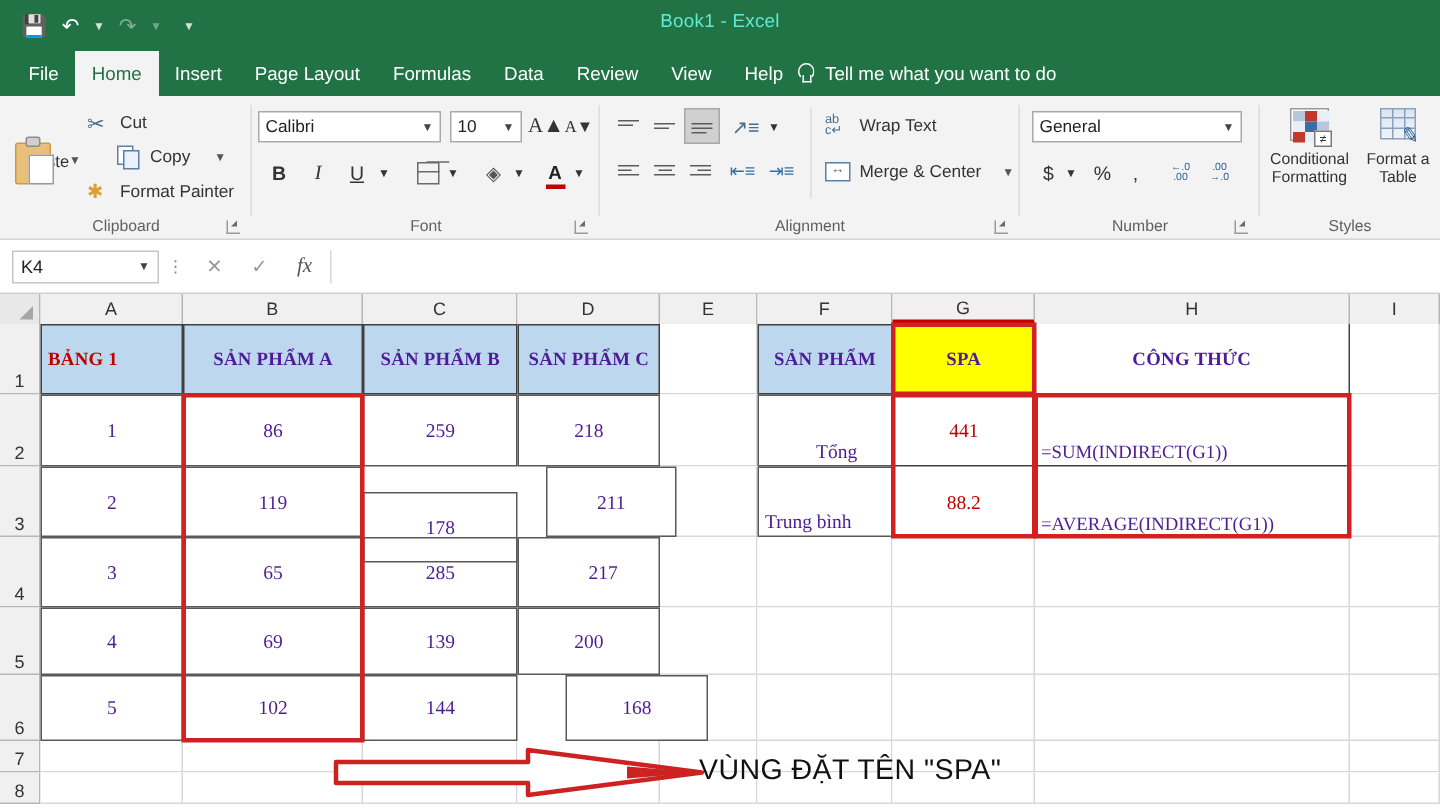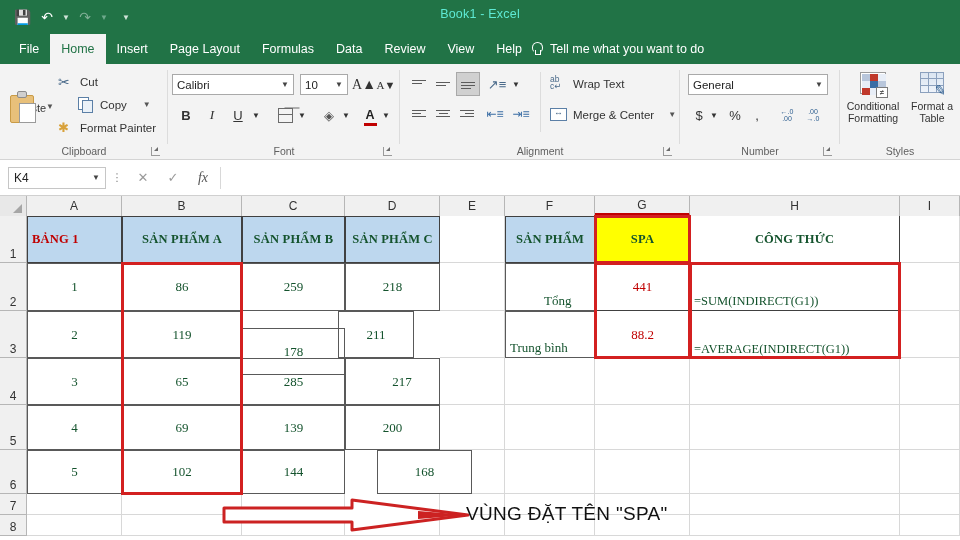--- a/index.html
+++ b/index.html
@@ -237,21 +237,21 @@
     border-bottom: 1px solid #b6b6b6; border-right: 1px solid #b6b6b6;
     display: flex; align-items: flex-end; justify-content: center;
     font-size: 12px; color: #333; padding-bottom: 1px;
   }
   .gridcell {
     position: absolute; background: #fff;
     border-right: 1px solid #d8d8d8; border-bottom: 1px solid #d8d8d8;
   }
   .cell {
     position: absolute; display: flex; align-items: center; overflow: hidden;
-    font-family: "Liberation Serif", serif; font-size: 13px; color: #14532d;
+    font-family: "Liberation Serif", serif; font-size: 13px; color: #4c1d95;
   }
   .cell.center { justify-content: center; }
   .cell.left { justify-content: flex-start; padding-left: 4px; }
   .cell.hdr { font-weight: bold; font-size: 12.5px; letter-spacing: .2px; }
   .cell.bottom { align-items: flex-end; padding-bottom: 1px; }
   .bl { background: #bdd7ee; }
   .yl { background: #ffff00; }
   .redtxt { color: #c00000; }
   .b-full { border: 1px solid #404040; }
   .b-strong { border: 1px solid #595959; }
@@ -573,21 +573,21 @@
     <div class="cell center b-strong" style="left:122px; top:67px; width:120px; height:48px;">86</div>
     <div class="cell center b-strong" style="left:242px; top:67px; width:103px; height:48px;">259</div>
     <div class="cell center b-strong" style="left:345px; top:67px; width:95px;  height:48px;">218</div>
     <div class="cell left bottom b-strong" style="left:505px; top:67px; width:90px; height:48px;padding-left:38px;">Tổng</div>
     <div class="cell center redtxt" style="left:595px; top:67px; width:95px; height:48px; border-bottom:1px solid #404040;">441</div>
     <div class="cell left bottom" style="left:690px; top:67px; width:210px; height:48px; border-bottom:1px solid #404040; border-right:1px solid #404040; font-size:12.5px;">=SUM(INDIRECT(G1))</div>
 
     <div class="cell center b-strong" style="left:27px;  top:115px; width:95px;  height:47px;">2</div>
     <div class="cell center b-strong" style="left:122px; top:115px; width:120px; height:47px;">119</div>
     <div class="cell center b-strong" style="left:242px; top:115px; width:103px; height:47px;margin-top:17px;">178</div>
-    <div class="cell center b-strong" style="left:338px; top:115px; width:76px;  height:47px;">211</div>
+    <div class="cell center b-strong" style="left:364px; top:115px; width:87px;  height:47px;">211</div>
     <div class="cell left bottom b-strong" style="left:505px; top:115px; width:90px; height:47px;">Trung bình</div>
     <div class="cell center redtxt" style="left:595px; top:115px; width:95px; height:47px;">88.2</div>
     <div class="cell left bottom" style="left:690px; top:115px; width:210px; height:47px; border-right:1px solid #404040; font-size:12.5px;">=AVERAGE(INDIRECT(G1))</div>
 
     <div class="cell center b-strong" style="left:27px;  top:162px; width:95px;  height:47px;">3</div>
     <div class="cell center b-strong" style="left:122px; top:162px; width:120px; height:47px;">65</div>
     <div class="cell center b-strong" style="left:242px; top:162px; width:103px; height:47px;">285</div>
     <div class="cell center b-strong" style="left:345px; top:162px; width:95px;  height:47px;padding-left:19px;">217</div>
 
     <div class="cell center b-strong" style="left:27px;  top:209px; width:95px;  height:45px;">4</div>

